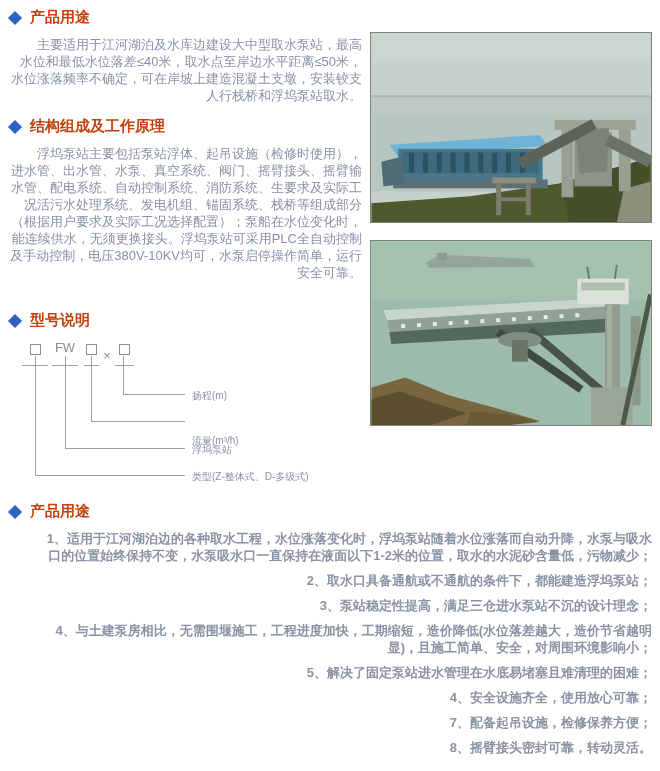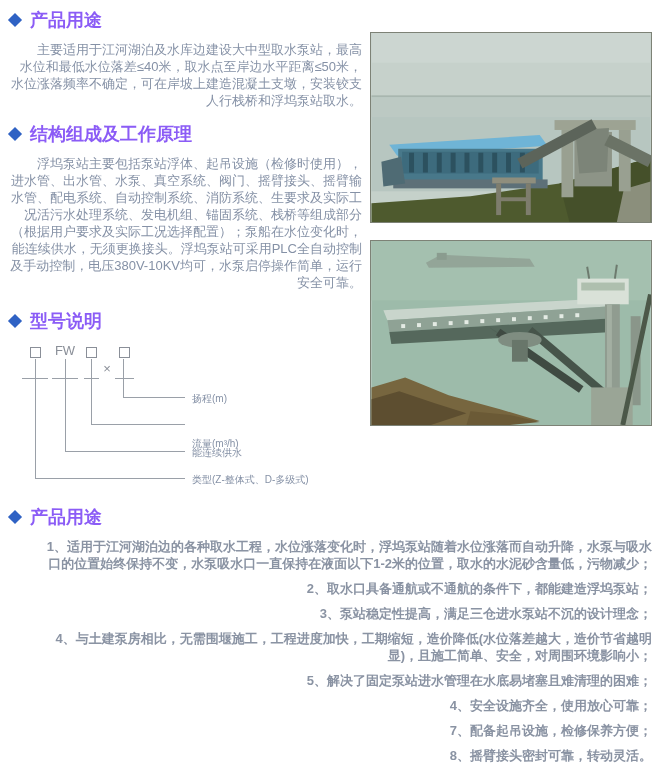--- a/index.html
+++ b/index.html
@@ -16,60 +16,60 @@
     background: #ffffff;
     padding: 8px 8px 6px 8px;
   }
   .top-row { display: flex; }
   .col-left { width: 360px; }
   .col-right { width: 284px; margin-left: 8px; padding-top: 24px; }
 
   .sec-heading {
     display: flex;
     align-items: center;
-    font-size: 18px;
+    font-size: 15px;
     font-weight: bold;
-    color: #8b5cf6;
+    color: #c2410c;
     margin-bottom: 9px;
   }
   .diamond {
     width: 10px; height: 10px;
     background: #2f62c4;
     transform: rotate(45deg);
     margin: 0 10px 0 2px;
     flex: 0 0 auto;
   }
   .body-p {
     font-size: 13px;
     line-height: 17px;
     color: #8591a6;
     text-indent: 2em;
     margin-bottom: 9px;
     text-align: right;
   }
   .mt12 { margin-top: 13px; }
-  .mt20 { margin-top: 18px; }
+  .mt20 { margin-top: 30px; }
 
   
   .diagram {
     position: relative;
     height: 152px;
     margin-top: 10px;
   }
   .code-row {
     position: absolute;
     top: 0; left: 14px;
     display: flex;
     align-items: flex-end;
     font-size: 13px;
     color: #8a8f98;
   }
   .code-group {
     border-bottom: 1px solid #9aa0a8;
-    padding-bottom: 20px;
+    padding-bottom: 10px;
     display: flex;
     justify-content: center;
     align-items: flex-end;
   }
   .g-box { width: 26px; }
   .g-fw  { width: 26px; margin-left: 4px; }
   .g-sm  { width: 15px; margin-left: 6px; }
   .g-end { width: 19px; }
   .code-times { width: 16px; text-align: center; padding-bottom: 3px; }
   .sq {
@@ -154,21 +154,21 @@
             </span>
         </div>
 
         <div class="lshape l1"></div>
         <div class="lshape l2"></div>
         <div class="lshape l3"></div>
         <div class="lshape l4"></div>
 
         <div class="dlabel dl1">扬程(m)</div>
         <div class="dlabel dl2">流量(m³/h)</div>
-        <div class="dlabel dl3">能连续供水</div>
+        <div class="dlabel dl3">浮坞泵站</div>
         <div class="dlabel dl4">类型(Z-整体式、D-多级式)</div>
       </div>
 
     </div>
 
     <div class="col-right">
 
       <svg class="photo" width="282" height="191" viewBox="0 0 282 191" xmlns="http://www.w3.org/2000/svg">
         <rect x="0" y="0" width="282" height="64" fill="#ccd6d1"></rect>
         <rect x="0" y="30" width="282" height="34" fill="#c6d1cb"></rect>

